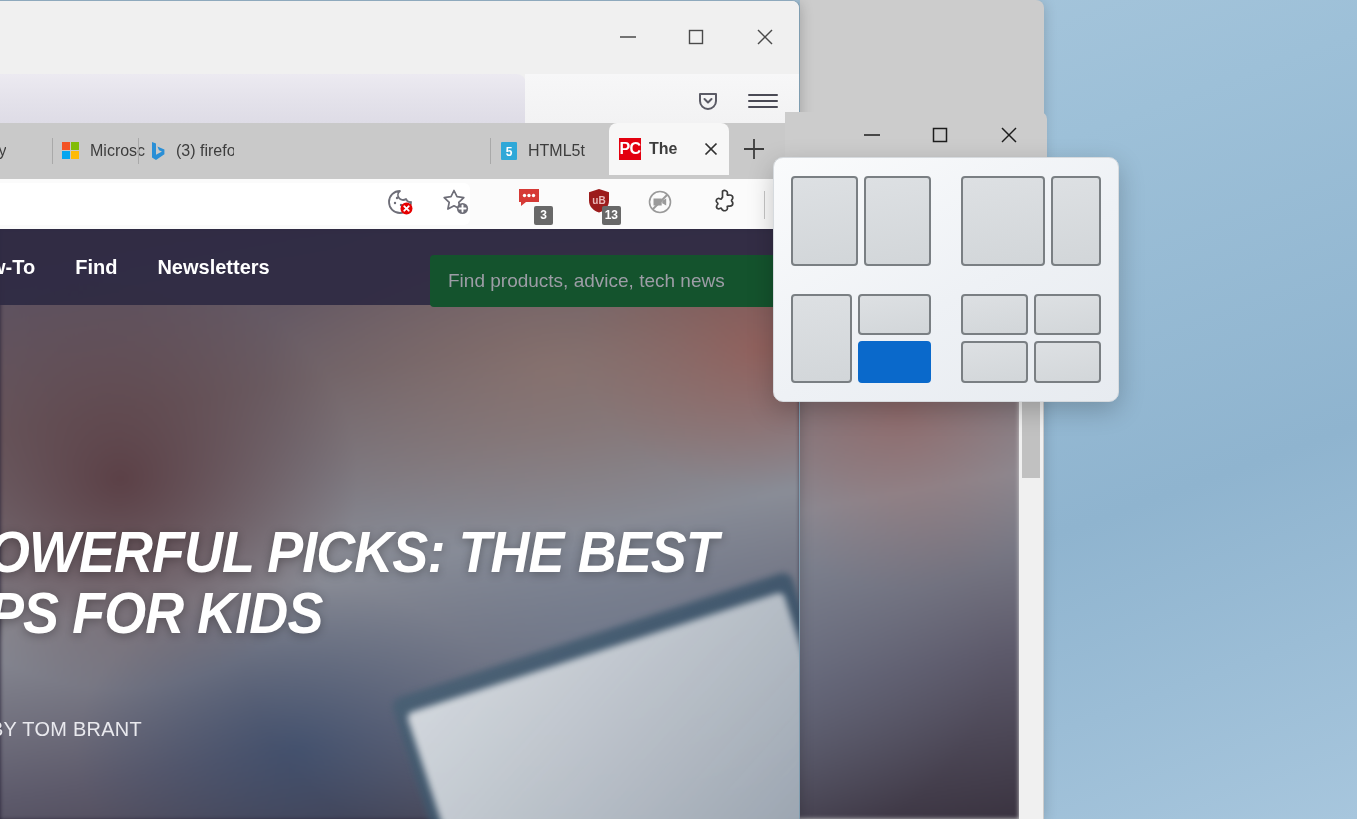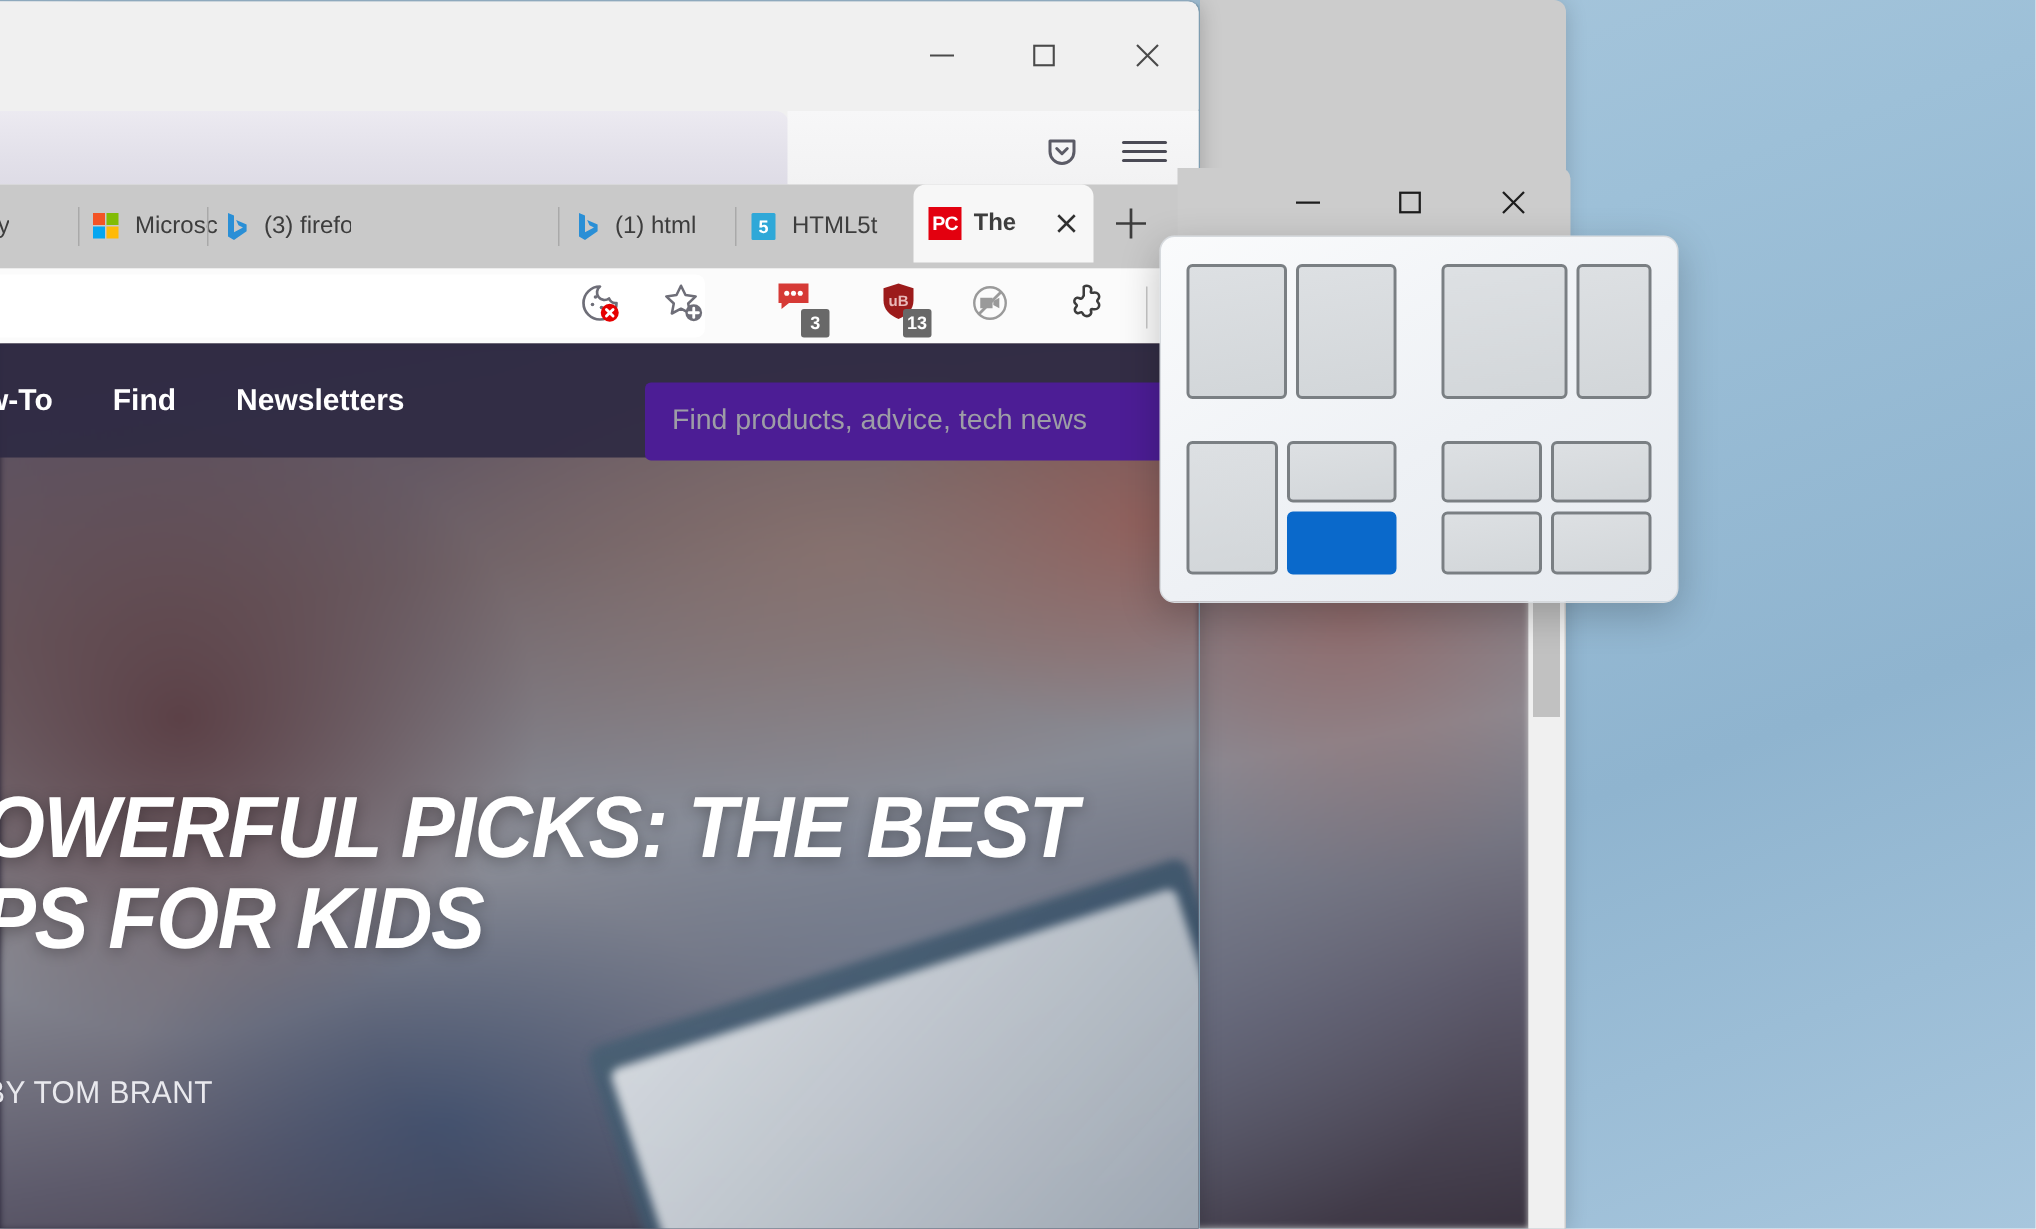--- a/index.html
+++ b/index.html
@@ -89,21 +89,21 @@
   #tab-close {
     flex: 0 0 auto; width: 24px; height: 24px;
     display: flex; align-items: center; justify-content: center;
   }
   #newtab {
     position: absolute; left: 736px; top: 130px; width: 36px; height: 36px;
     display: flex; align-items: center; justify-content: center;
   }
   #pcmag-fav {
     width: 22px; height: 22px; background: #e3000f; color: #fff;
-    font-weight: 700; font-size: 13px; line-height: 22px;
+    font-weight: 700; font-size: 16px; line-height: 22px;
     text-align: center; letter-spacing: -0.5px;
     font-family: "Liberation Sans", sans-serif;
   }
 
   
   #urlbar-row {
     position: absolute; left: 0; top: 178px; width: 800px; height: 50px;
     background: #fbfbfb;
   }
   #urlbar {
@@ -160,21 +160,21 @@
     position: absolute; left: 0; top: 0; width: 800px; height: 76px;
     background: rgba(46,42,67,0.93);
     display: flex; align-items: center; gap: 40px; padding-left: 0;
   }
   .navlink {
     color: #ffffff; font-size: 20px; font-weight: 700; white-space: nowrap;
   }
   #nav-howto { margin-left: -10px; }
   #searchbox {
     position: absolute; left: 430px; top: 254px; width: 420px; height: 52px;
-    background: #4c1d95; border-radius: 4px;
+    background: #14532d; border-radius: 4px;
     display: flex; align-items: center; padding-left: 18px;
   }
   #search-placeholder { color: #9d9da6; font-size: 19px; white-space: nowrap; }
 
   #headline {
     position: absolute; left: -12px; top: 292px; width: 800px;
     color: #fff; font-weight: 700; font-style: italic;
     font-size: 58px; line-height: 1.06; letter-spacing: -1px;
     text-transform: uppercase; transform: scaleX(0.93); transform-origin: left top;
     text-shadow: 0 2px 10px rgba(0,0,0,0.3);
@@ -330,29 +330,20 @@
       <span class="tab-sep"></span>
       <span class="favicon">
         <svg width="22" height="22" viewBox="0 0 22 22">
           <path d="M6 2l4 1.6v11.2l6-3.2-3-1.4-1.6-3.6 7 3v4.6L10 20 6 17.6z" fill="#2a8fd6"></path>
         </svg>
       </span>
       <span class="tab-label">(3) firefo</span>
     </div>
 
 
-    <div class="tab" style="left:372px;width:110px;">
-      <span class="tab-sep"></span>
-      <span class="favicon">
-        <svg width="22" height="22" viewBox="0 0 22 22">
-          <path d="M6 2l4 1.6v11.2l6-3.2-3-1.4-1.6-3.6 7 3v4.6L10 20 6 17.6z" fill="#2a8fd6"></path>
-        </svg>
-      </span>
-      <span class="tab-label">(1) html</span>
-    </div>
 
     <div class="tab" style="left:490px;width:112px;">
       <span class="tab-sep"></span>
       <span class="favicon">
         <svg width="22" height="22" viewBox="0 0 22 22">
           <rect x="3" y="2" width="16" height="18" rx="1" fill="#2fa8d8"></rect>
           <text x="11" y="15.5" font-family="Liberation Sans, sans-serif" font-size="12" font-weight="700" fill="#fff" text-anchor="middle">5</text>
         </svg>
       </span>
       <span class="tab-label">HTML5t</span>

